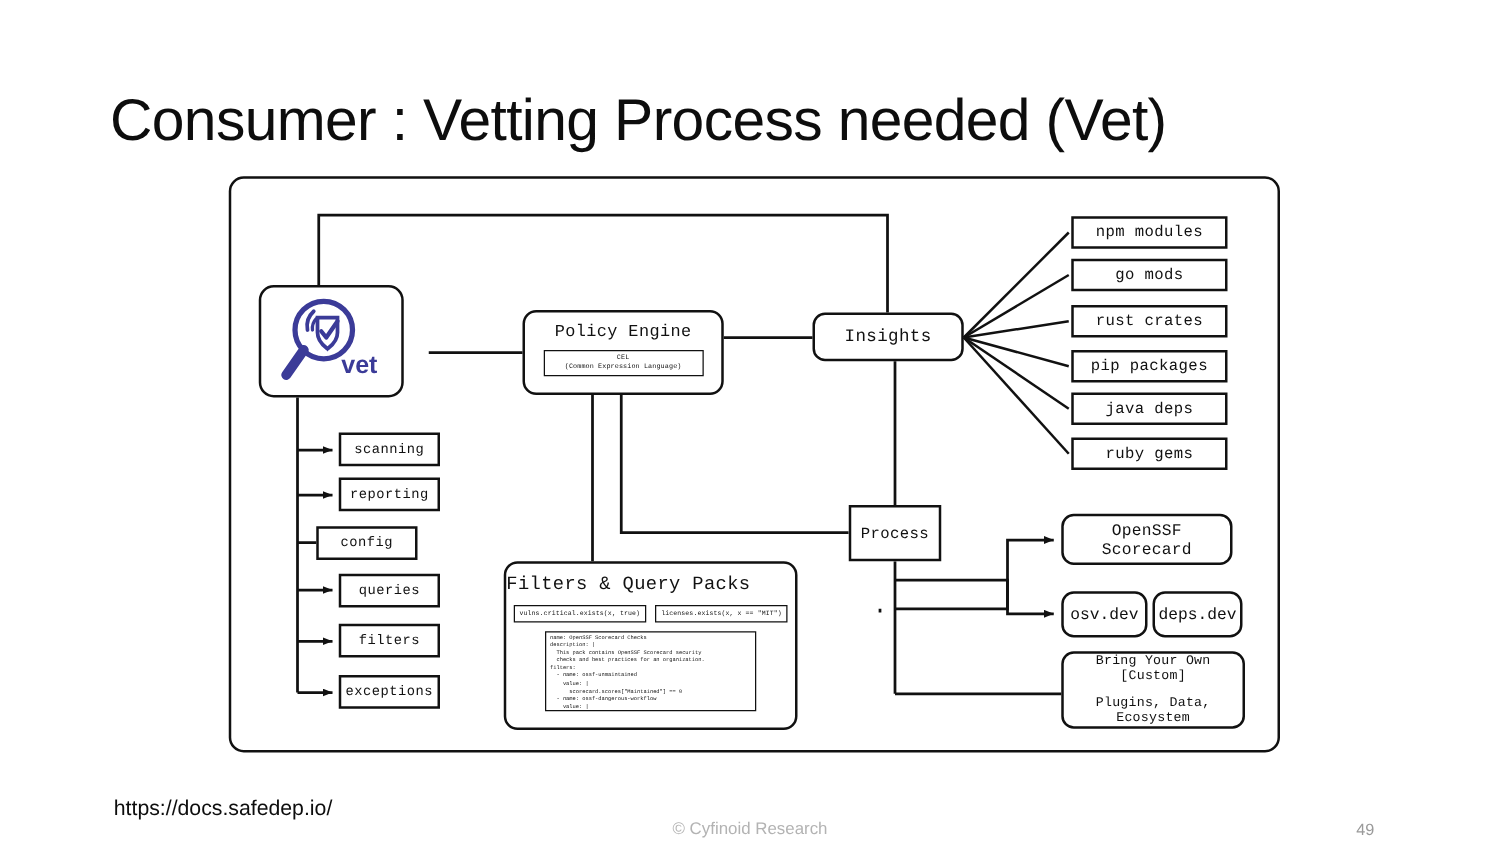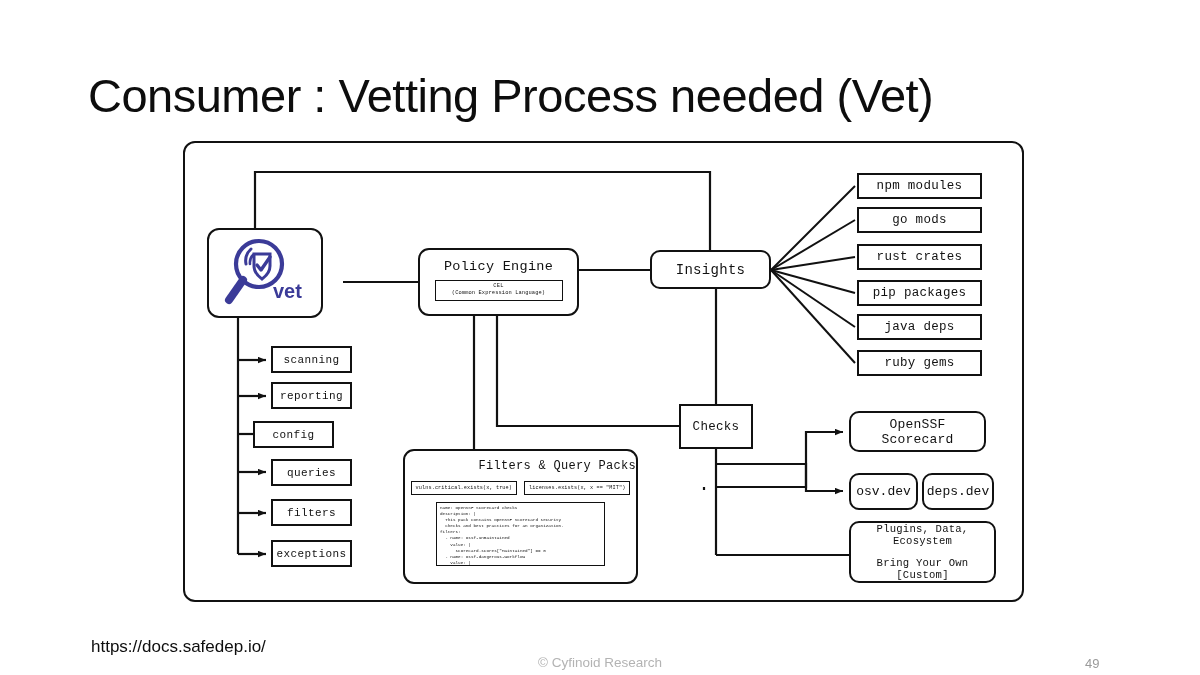--- a/index.html
+++ b/index.html
@@ -173,22 +173,22 @@
     position: absolute;
     left: 403px; top: 449px; width: 235px; height: 135px;
     border: 2.2px solid #111111;
     border-radius: 11px;
     box-sizing: border-box;
     background: #ffffff;
     font-family: "Liberation Mono", monospace;
     color: #111111;
   }
   #filters-title {
-    text-align: right;
-    font-size: 12px;
+    text-align: left;
+    font-size: 15px;
     letter-spacing: 0.3px;
     margin-top: 8px;
   }
   #chips-row {
     display: flex;
     justify-content: center;
     gap: 7px;
     margin-top: 8px;
   }
   .code-chip {
@@ -346,21 +346,21 @@
     <div id="cel-title">CEL</div>
     <div id="cel-sub">(Common Expression Language)</div>
   </div>
 </div>
 
 <div class="node round" id="insights">
   <span>Insights</span>
 </div>
 
 <div class="node rect" id="engine">
-  <span>Checks</span>
+  <span>Process</span>
 </div>
 
 <div class="node rect eco-item" style="left:857px; top:173px;">
   <span>npm modules</span>
 </div>
 <div class="node rect eco-item" style="left:857px; top:207px;">
   <span>go mods</span>
 </div>
 <div class="node rect eco-item" style="left:857px; top:244px;">
   <span>rust crates</span>
@@ -378,22 +378,22 @@
 <div class="node round" id="scorecard-box">
   <span>OpenSSF Scorecard</span>
 </div>
 <div class="node round" id="osv-box">
   <span>osv.dev</span>
 </div>
 <div class="node round" id="deps-box">
   <span>deps.dev</span>
 </div>
 <div class="node round" id="byo-box">
+  <span>Bring Your Own [Custom]</span>
   <span>Plugins, Data, Ecosystem</span>
-  <span>Bring Your Own [Custom]</span>
 </div>
 
 <div id="filters-panel">
   <div id="filters-title">Filters &amp; Query Packs</div>
   <div id="chips-row">
     <div class="code-chip">vulns.critical.exists(x, true)</div>
     <div class="code-chip">licenses.exists(x, x == "MIT")</div>
   </div>
   <div id="yaml-box">
     <pre id="yaml-code">name: OpenSSF Scorecard Checks

